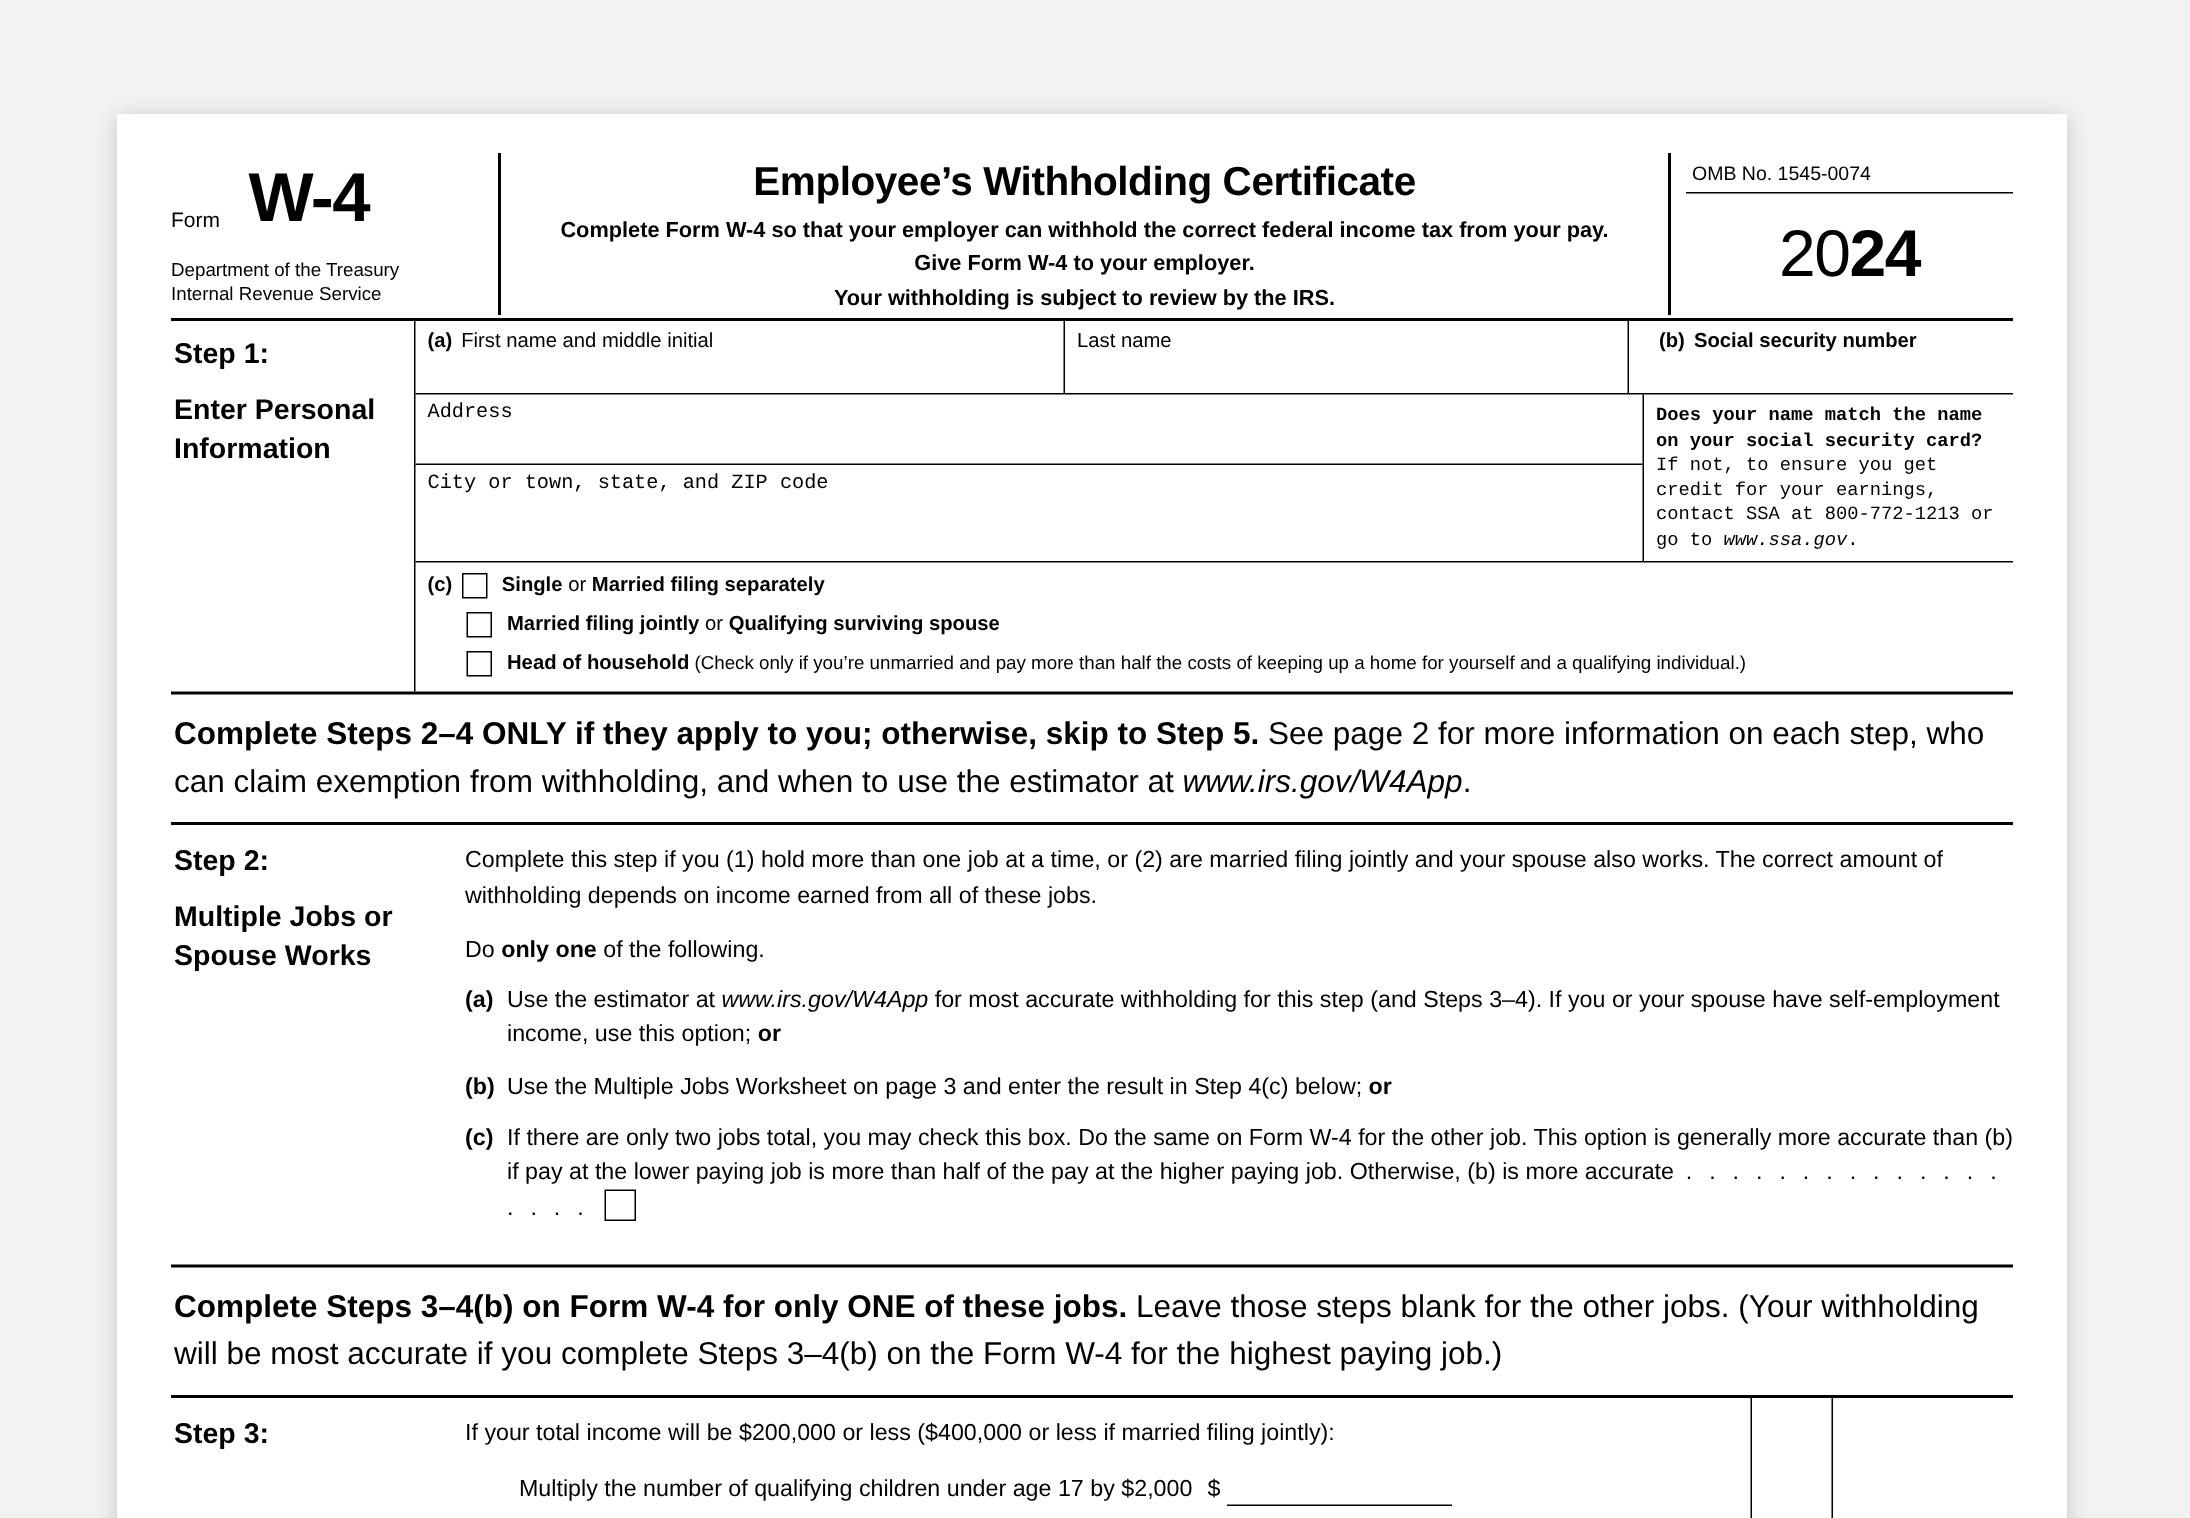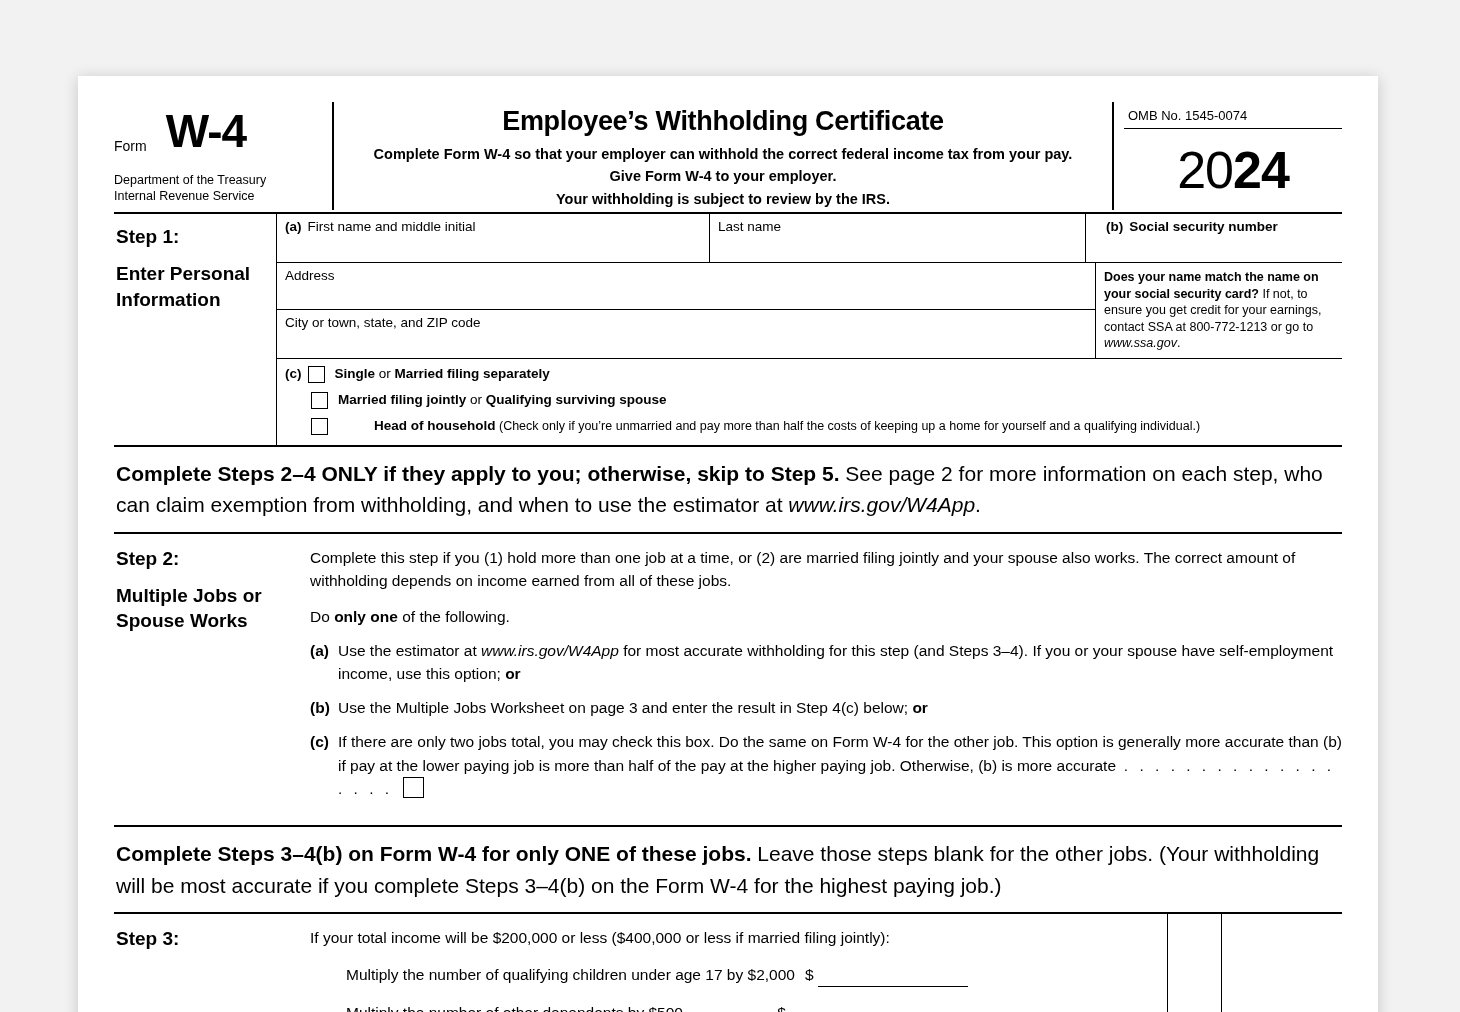--- a/index.html
+++ b/index.html
@@ -91,21 +91,21 @@
   .omb {
     font-size: 13px;
     padding: 6px 0 5px 4px;
     border-bottom: 1.5px solid #000;
   }
   .yr {
     flex: 1;
     display: flex;
     align-items: center;
     justify-content: center;
-    font-size: 52px;
+    font-size: 44px;
     font-weight: bold;
     letter-spacing: -1px;
   }
   .yr .light { font-weight: normal; }
 
   
   .step1 {
     display: flex;
     border-bottom: 2.5px solid #000;
   }
@@ -122,21 +122,21 @@
   .step1-right { flex: 1; }
   .row-names { display: flex; border-bottom: 1.5px solid #000; }
   .cell {
     padding: 5px 6px 28px 8px;
     font-size: 13.5px;
   }
   .c-first { width: 418px; border-right: 1.5px solid #000; }
   .c-last  { flex: 1; border-right: 1.5px solid #000; }
   .c-ssn   { width: 230px; font-weight: bold; margin-left: 12px; }
   .lbl-idx { font-weight: bold; margin-right: 6px; }
-  .row-addr { display: flex; }
+  .row-addr { display: flex; font-family: Liberation Mono, monospace; }
   .addr-left { flex: 1; border-right: 1.5px solid #000; }
   .addr-line { padding: 5px 6px 26px 8px; font-size: 13.5px; border-bottom: 1.5px solid #000;}
   .addr-line.last { border-bottom: none; }
   .ssn-note {
     width: 230px;
     font-size: 12.5px;
     line-height: 1.32;
     padding: 6px 8px 6px 8px;
   }
   .ssn-note b { font-weight: bold; }
@@ -279,21 +279,21 @@
             <div class="status-body">
               <div class="cbline">
                 <span class="lbl-idx">(c)</span>
                 <span class="cbox"></span>
                 <span class="cbtext"><b>Single</b><span> or </span><b>Married filing separately</b></span>
               </div>
               <div class="cbline" style="padding-left:26px;">
                 <span class="cbox"></span>
                 <span class="cbtext"><b>Married filing jointly</b><span> or </span><b>Qualifying surviving spouse</b></span>
               </div>
-              <div class="cbline" style="padding-left:26px;gap:36px;">
+              <div class="cbline" style="padding-left:26px;">
                 <span class="cbox"></span>
                 <span class="cbtext"><b>Head of household</b><span class="small-note"> (Check only if you’re unmarried and pay more than half the costs of keeping up a home for yourself and a qualifying individual.)</span></span>
               </div>
             </div>
           </div>
         </div>
       </div>
 
       <div class="banner">
         <b>Complete Steps 2–4 ONLY if they apply to you; otherwise, skip to Step 5.</b><span> See page 2 for more information on each step, who can claim exemption from withholding, and when to use the estimator at </span><i>www.irs.gov/W4App</i><span>.</span>

